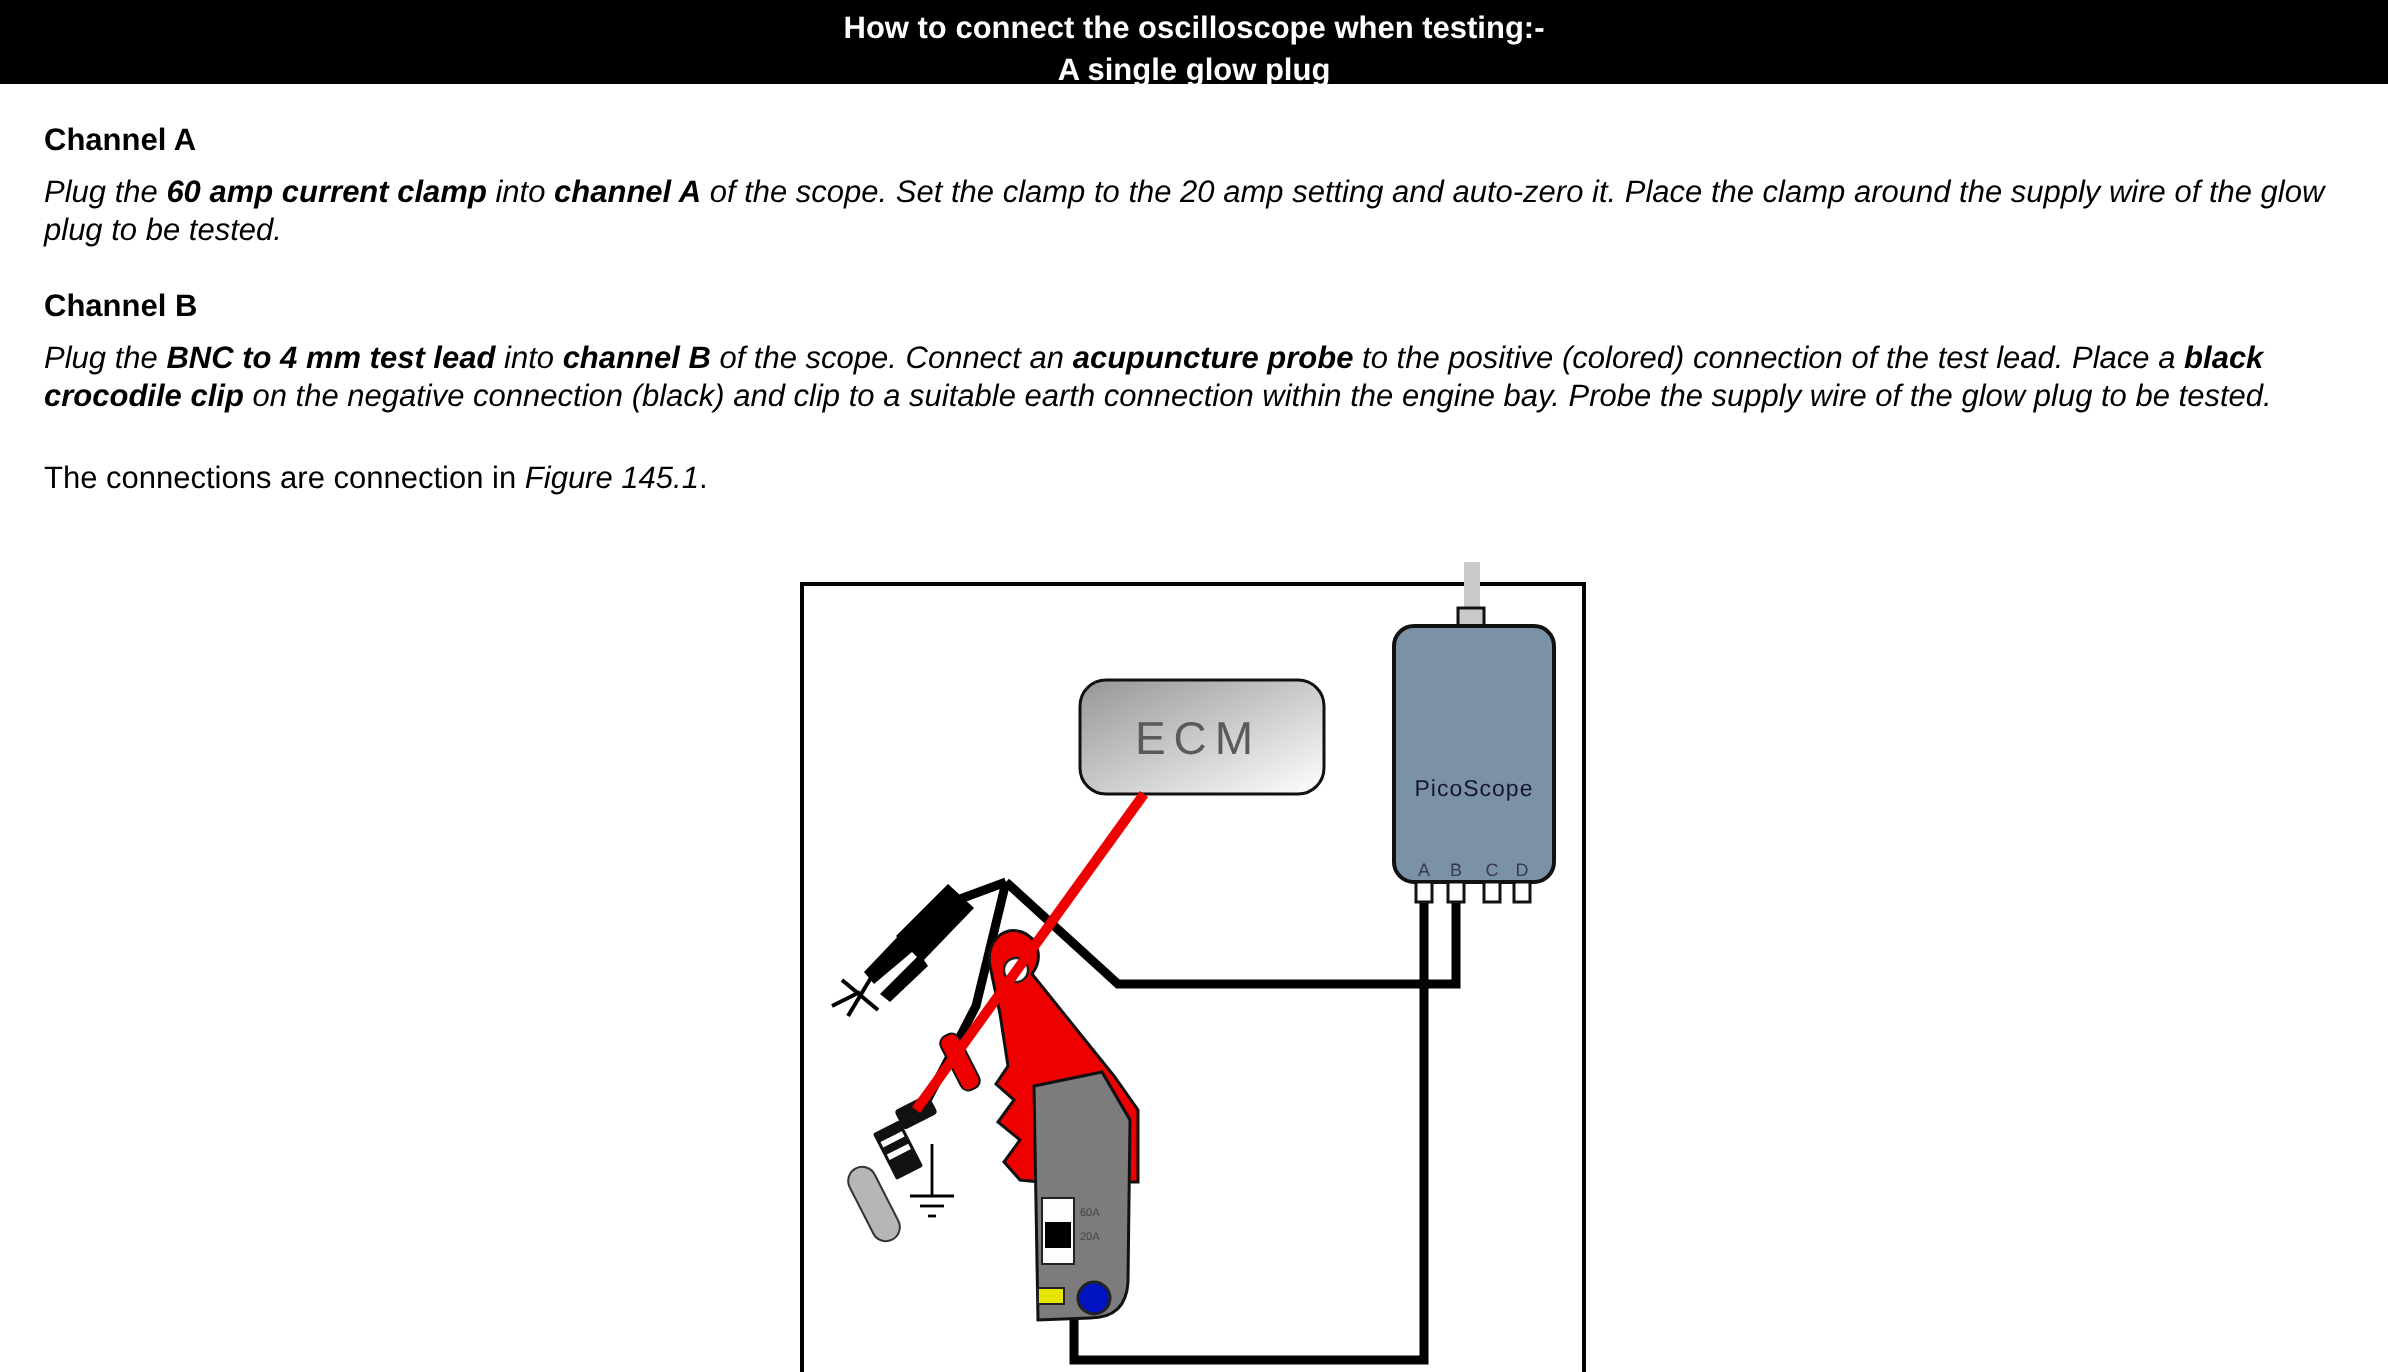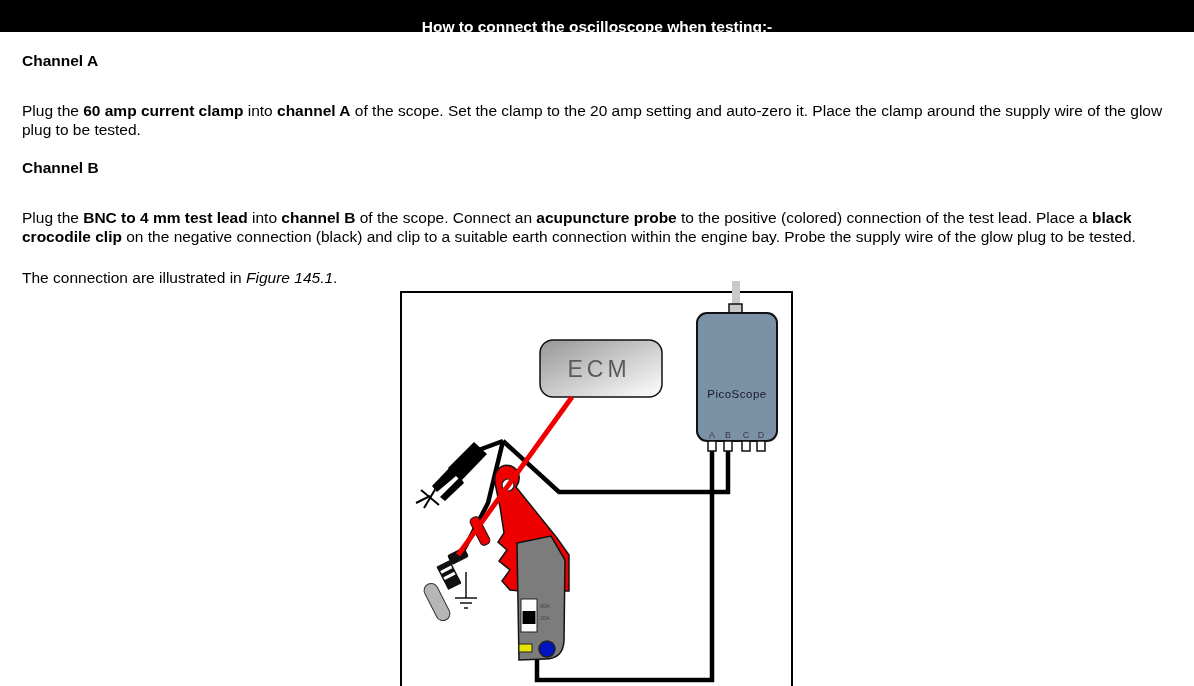--- a/index.html
+++ b/index.html
@@ -1,24 +1,24 @@
 <!DOCTYPE html>
 <html><head>
 <meta charset="utf-8">
 <style>
   * { margin:0; padding:0; box-sizing:border-box; }
   html,body { width:1194px; height:686px; overflow:hidden; background:#fff;
               font-family:"Liberation Sans", sans-serif; color:#000; }
-  .header-bar { background:#000; color:#fff; height:32px; text-align:center;
-                padding-top:16px; }
+  .header-bar { background:#000; color:#fff; height:42px; text-align:center;
+                padding-top:4px; }
   .header-bar .hline { font-weight:bold; font-size:15.5px; line-height:21px; }
   .header-bar .hline.underlined { }
   .content { padding-left:22px; width:1181px; }
   h2.section-heading { font-size:15.5px; font-weight:bold; margin-top:20px; line-height:18px; }
-  p.body-para { font-size:15.5px; line-height:18.7px; margin-top:32px; }
+  p.body-para { font-size:15.5px; line-height:18.7px; margin-top:8px;font-style:italic; }
   p.fig-ref { font-size:15.5px; line-height:18.7px; margin-top:22px; }
   .figure-box { position:absolute; left:400px; top:291px; width:393px; height:412px;
                 border:2px solid #000; background:#fff; }
   .usb-cable { position:absolute; left:330px; top:-12px; width:8px; height:34px;
                background:#c9c9c9; }
   .figure-box svg { position:absolute; left:0; top:0; }
   b { font-weight:bold; } i { }
 </style>
 </head>
 <body>
@@ -28,21 +28,21 @@
   <div class="hline underlined">A single glow plug</div>
 </div>
 
 <div class="content">
   <h2 class="section-heading">Channel A</h2>
   <p class="body-para"><span>Plug the </span><b>60 amp current clamp</b><span> into </span><b>channel A</b><span> of the scope. Set the clamp to the 20 amp setting and auto-zero it. Place the clamp around the supply wire of the glow plug to be tested.</span></p>
 
   <h2 class="section-heading">Channel B</h2>
   <p class="body-para"><span>Plug the </span><b>BNC to 4 mm test lead</b><span> into </span><b>channel B</b><span> of the scope. Connect an </span><b>acupuncture probe</b><span> to the positive (colored) connection of the test lead. Place a </span><b>black crocodile clip</b><span> on the negative connection (black) and clip to a suitable earth connection within the engine bay. Probe the supply wire of the glow plug to be tested.</span></p>
 
-  <p class="fig-ref"><span>The connection are illustrated in </span><i>Figure 145.1</i><span>.</span></p>
+  <p class="fig-ref"><span>The connections are connection in </span><i>Figure 145.1</i><span>.</span></p>
 </div>
 
 <div class="figure-box">
   <div class="usb-cable"></div>
 
   <svg width="389" height="408" viewBox="0 0 389 408">
     <defs>
       <linearGradient id="ecmGrad" x1="0" y1="0" x2="1" y2="1">
         <stop offset="0" stop-color="#969696"></stop>
         <stop offset="1" stop-color="#ffffff"></stop>

